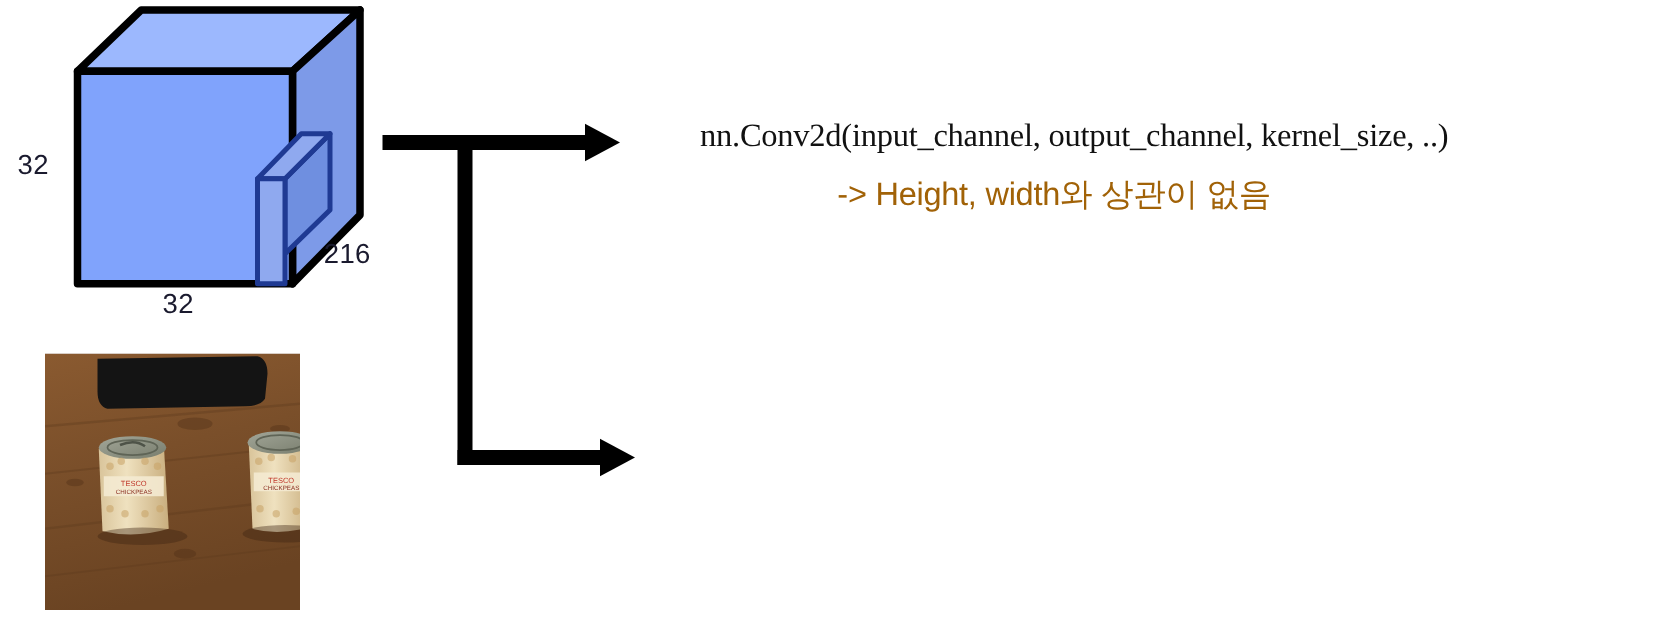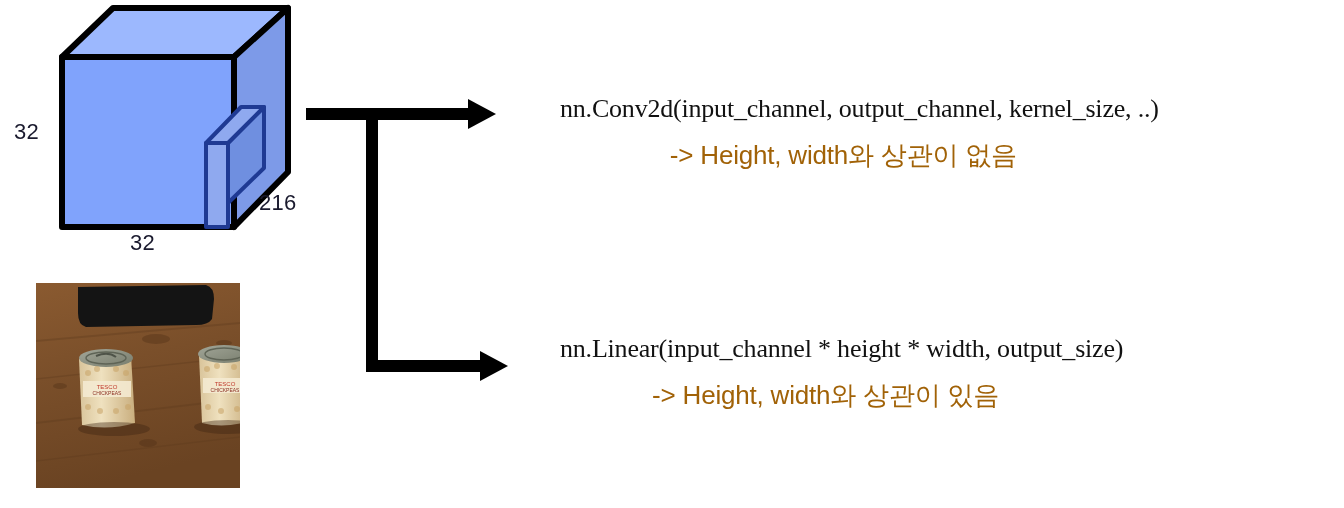--- a/index.html
+++ b/index.html
@@ -173,18 +173,14 @@
     <rect x="66" y="265" width="120" height="12" fill="#000000"></rect>
 
     <polygon points="180,256 208,271 180,286" fill="#000000"></polygon>
   </svg>
 
   <div class="txt-block blk-conv">
     <div class="code-line">nn.Conv2d(input_channel, output_channel, kernel_size, ..)</div>
     <div class="note-line">-&gt; Height, width와 상관이 없음</div>
   </div>
 
-  <div class="txt-block blk-lin">
-    <div class="code-line">nn.Linear(input_channel * height * width, output_size)</div>
-    <div class="note-line">-&gt; Height, width와 상관이 있음</div>
-  </div>
 
 </div>
 
 </body></html>

